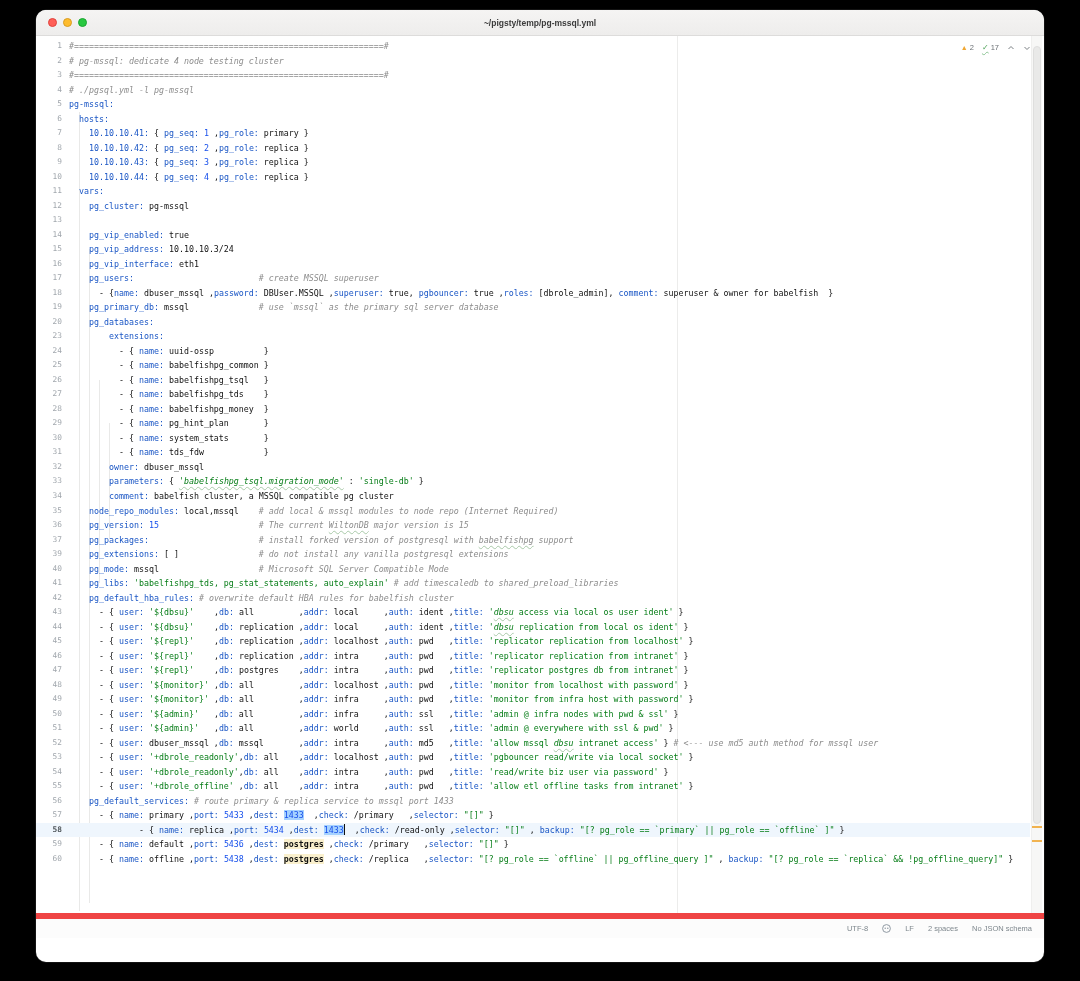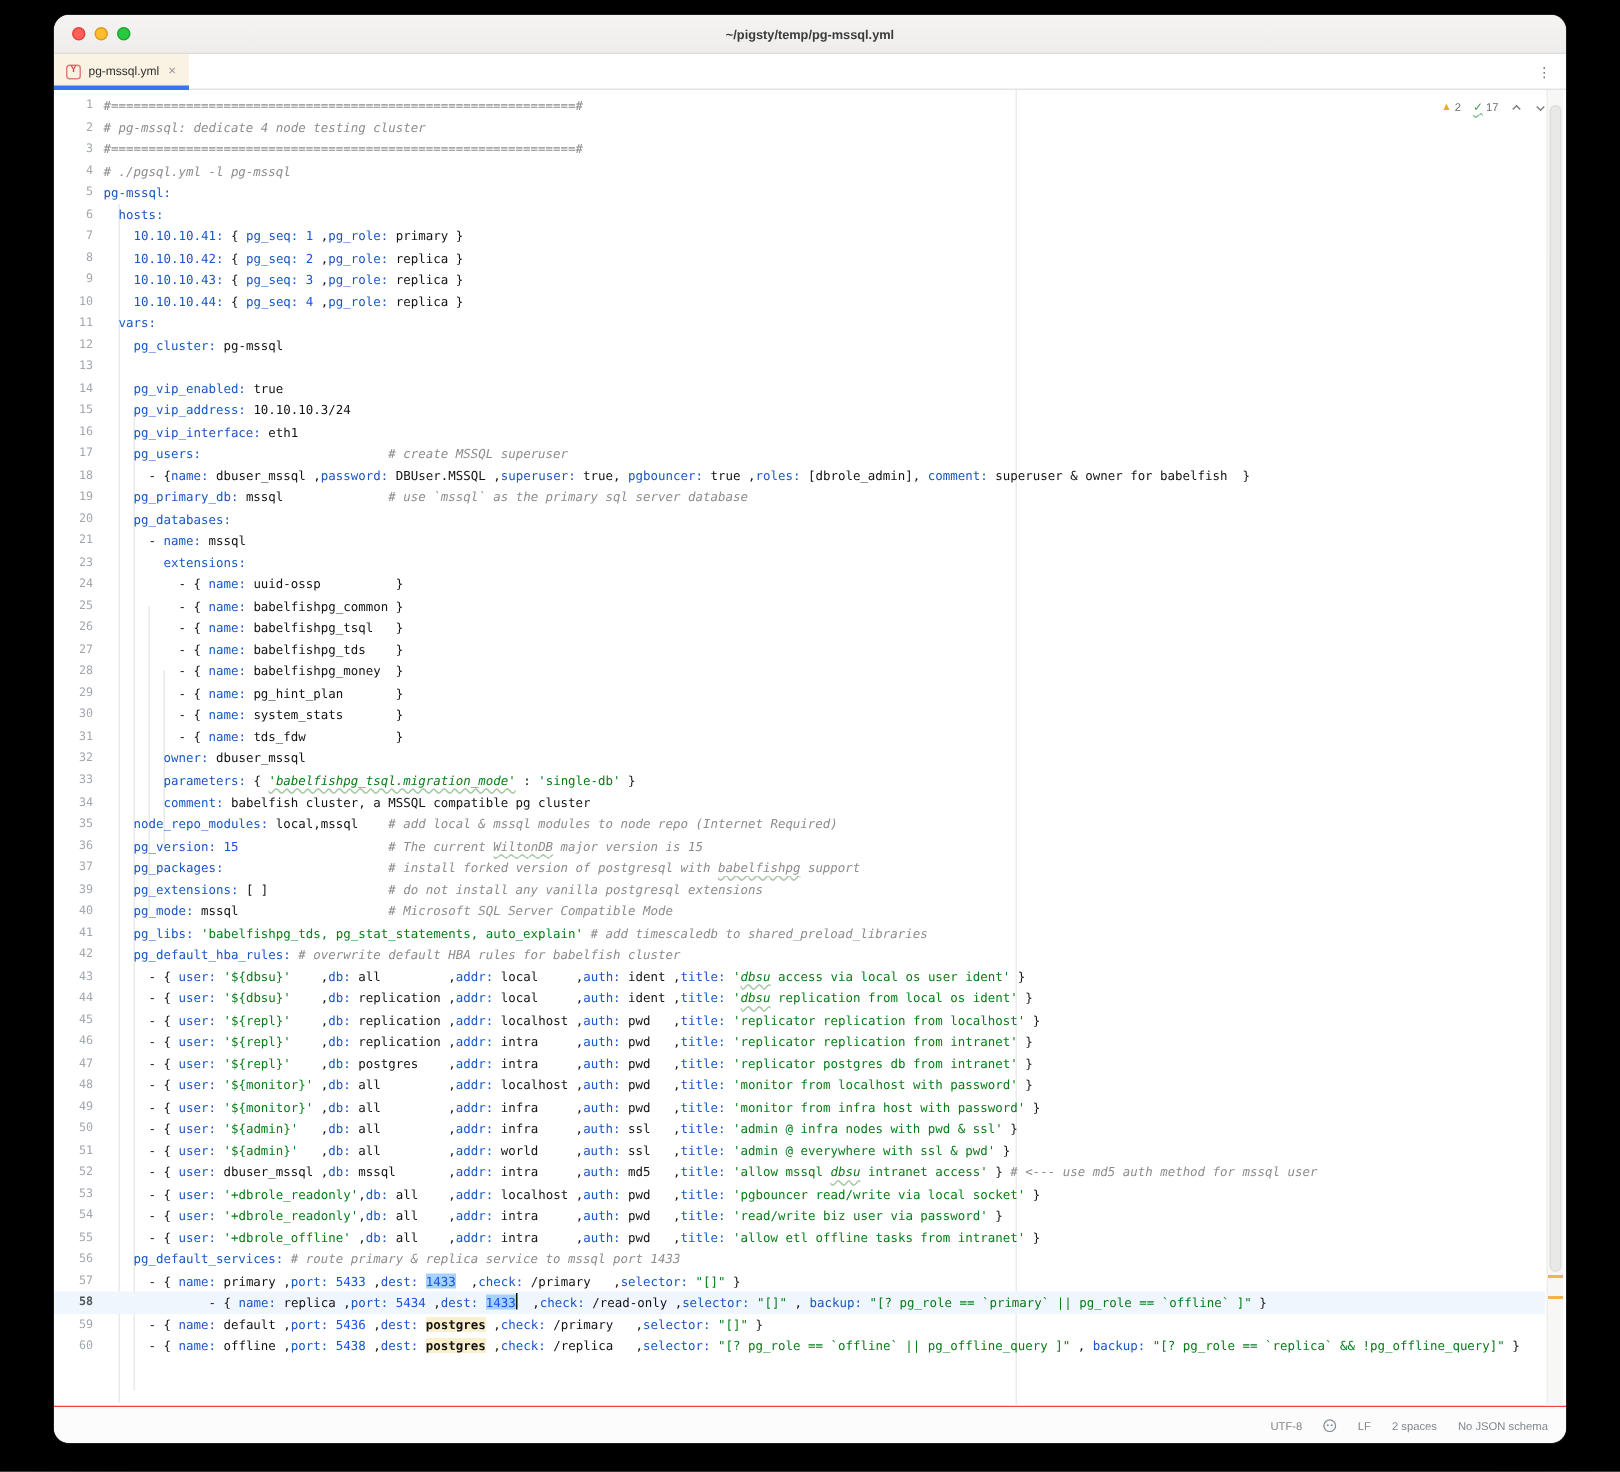--- a/index.html
+++ b/index.html
@@ -61,49 +61,40 @@
   .warn-ico{color:var(--warning);font-size:7px;line-height:1;}
   .check-ico{color:var(--check);font-size:8px;line-height:1;text-decoration:underline;
     text-decoration-style:wavy;text-decoration-color:#8cc494;text-decoration-thickness:1px;text-underline-offset:1px;}
   .chev{display:flex;align-items:center;}
   
   .sbtrack{position:absolute;right:2px;top:0;bottom:0;width:11px;background:#f7f7f6;border-left:1px solid #efefee;}
   .sbthumb{position:absolute;right:3.5px;top:10px;width:8px;height:778px;background:#e9e9e8;
     border:1px solid #dededd;border-radius:5px;}
   .stripe{position:absolute;right:2px;width:10px;height:2px;background:var(--warning);opacity:.85;}
   
-  .statusbar{height:25px;background:#fcfcfc;border-top:1px solid #ef4444;display:flex;
+  .statusbar{height:25px;background:#fcfcfc;border-top:6px solid #ef4444;display:flex;
     align-items:center;justify-content:flex-end;gap:14px;padding:0 12px;font-size:7.5px;color:#7e878d;}
   .sb-item{display:flex;align-items:center;}
   .copilot{width:9px;height:9px;}
 </style>
 </head>
 <body>
 
 <div class="stage">
   <div class="window">
 
     <div class="titlebar">
       <div class="lights">
         <span class="light r"></span>
         <span class="light y"></span>
         <span class="light g"></span>
       </div>
       <div class="title">~/pigsty/temp/pg-mssql.yml</div>
     </div>
 
-    <div class="tabbar">
-      <div class="tab">
-        <span class="ficon">Y</span>
-        <span class="tlabel">pg-mssql.yml</span>
-        <span class="tclose">×</span>
-        <span class="underline"></span>
-      </div>
-      <div class="kebab">⋮</div>
-    </div>
 
     <div class="editor">
 
       <div class="vguide" style="left:641px;"></div>
       <div class="iguide" style="left:43px;top:76px;height:799px;"></div>
       <div class="iguide" style="left:53px;top:213px;height:654px;"></div>
       <div class="iguide" style="left:63px;top:344px;height:203px;"></div>
       <div class="iguide" style="left:73px;top:387px;height:116px;"></div>
 
       <div class="lines">
@@ -120,21 +111,20 @@
           <div class="row"><span class="ln">11</span><span class="code"><span class="p">  </span><span class="k">vars:</span></span></div>
           <div class="row"><span class="ln">12</span><span class="code"><span class="p">    </span><span class="k">pg_cluster:</span><span class="p"> pg-mssql</span></span></div>
           <div class="row"><span class="ln">13</span><span class="code"></span></div>
           <div class="row"><span class="ln">14</span><span class="code"><span class="p">    </span><span class="k">pg_vip_enabled:</span><span class="p"> true</span></span></div>
           <div class="row"><span class="ln">15</span><span class="code"><span class="p">    </span><span class="k">pg_vip_address:</span><span class="p"> 10.10.10.3/24</span></span></div>
           <div class="row"><span class="ln">16</span><span class="code"><span class="p">    </span><span class="k">pg_vip_interface:</span><span class="p"> eth1</span></span></div>
           <div class="row"><span class="ln">17</span><span class="code"><span class="p">    </span><span class="k">pg_users:</span><span class="p">                         </span><span class="c"># create MSSQL superuser</span></span></div>
           <div class="row"><span class="ln">18</span><span class="code"><span class="p">      - {</span><span class="k">name:</span><span class="p"> dbuser_mssql ,</span><span class="k">password:</span><span class="p"> DBUser.MSSQL ,</span><span class="k">superuser:</span><span class="p"> true, </span><span class="k">pgbouncer:</span><span class="p"> true ,</span><span class="k">roles:</span><span class="p"> [dbrole_admin], </span><span class="k">comment:</span><span class="p"> superuser &amp; owner for babelfish  }</span></span></div>
           <div class="row"><span class="ln">19</span><span class="code"><span class="p">    </span><span class="k">pg_primary_db:</span><span class="p"> mssql</span><span class="p">              </span><span class="c"># use `mssql` as the primary sql server database</span></span></div>
           <div class="row"><span class="ln">20</span><span class="code"><span class="p">    </span><span class="k">pg_databases:</span></span></div>
-          <div class="row"><span class="ln">21</span><span class="code"><span class="p">      - </span><span class="k">name:</span><span class="p"> mssql</span></span></div>
           <div class="row"><span class="ln">23</span><span class="code"><span class="p">        </span><span class="k">extensions:</span></span></div>
           <div class="row"><span class="ln">24</span><span class="code"><span class="p">          - { </span><span class="k">name:</span><span class="p"> uuid-ossp          }</span></span></div>
           <div class="row"><span class="ln">25</span><span class="code"><span class="p">          - { </span><span class="k">name:</span><span class="p"> babelfishpg_common }</span></span></div>
           <div class="row"><span class="ln">26</span><span class="code"><span class="p">          - { </span><span class="k">name:</span><span class="p"> babelfishpg_tsql   }</span></span></div>
           <div class="row"><span class="ln">27</span><span class="code"><span class="p">          - { </span><span class="k">name:</span><span class="p"> babelfishpg_tds    }</span></span></div>
           <div class="row"><span class="ln">28</span><span class="code"><span class="p">          - { </span><span class="k">name:</span><span class="p"> babelfishpg_money  }</span></span></div>
           <div class="row"><span class="ln">29</span><span class="code"><span class="p">          - { </span><span class="k">name:</span><span class="p"> pg_hint_plan       }</span></span></div>
           <div class="row"><span class="ln">30</span><span class="code"><span class="p">          - { </span><span class="k">name:</span><span class="p"> system_stats       }</span></span></div>
           <div class="row"><span class="ln">31</span><span class="code"><span class="p">          - { </span><span class="k">name:</span><span class="p"> tds_fdw            }</span></span></div>
           <div class="row"><span class="ln">32</span><span class="code"><span class="p">        </span><span class="k">owner:</span><span class="p"> dbuser_mssql</span></span></div>

